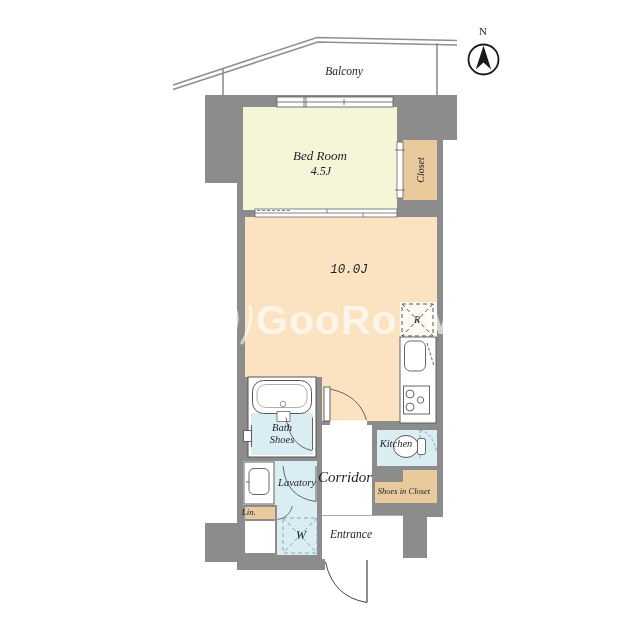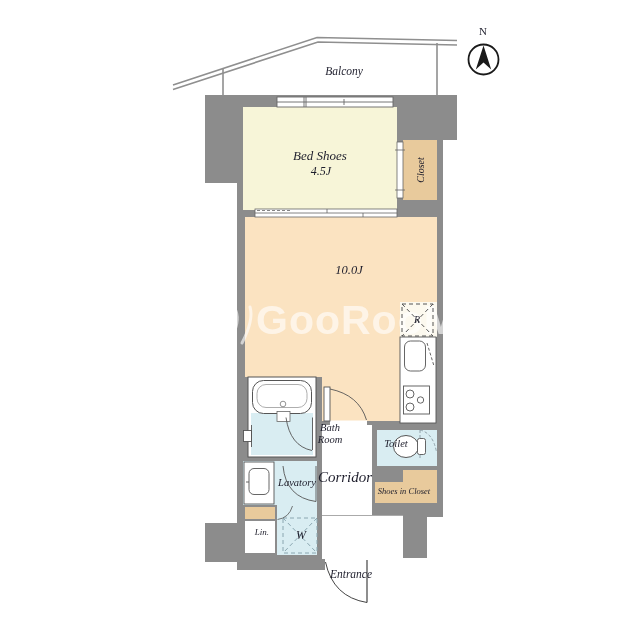--- a/index.html
+++ b/index.html
@@ -151,29 +151,29 @@
     </g>
 
     <g fill="none" stroke="#444">
       <line x1="367" y1="560" x2="367" y2="602.5" stroke-width="1.2"></line>
       <path d="M 325.5,562 Q 333,597 367,602.5" stroke-width="1"></path>
     </g>
   </svg>
 
   <div class="lbl z5" style="left:483px;top:31px;font-size:11px;font-style:normal;">N</div>
   <div class="lbl z5" style="left:344px;top:71px;font-size:11.5px;">Balcony</div>
-  <div class="lbl z5" style="left:320px;top:156px;font-size:13px;">Bed Shoes</div>
+  <div class="lbl z5" style="left:320px;top:156px;font-size:13px;">Bed Room</div>
   <div class="lbl z5" style="left:321px;top:172px;font-size:12px;">4.5J</div>
   <div class="lbl rot z5" style="left:420px;top:170px;font-size:10px;">Closet</div>
-  <div class="lbl z5" style="left:349px;top:271px;font-size:12.5px;">10.0J</div>
+  <div class="lbl z5" style="left:349px;top:271px;font-size:12.5px;font-family:Liberation Mono, monospace;">10.0J</div>
   <div class="lbl z5" style="left:417px;top:319px;font-size:10px;">R</div>
-  <div class="lbl z5" style="left:282px;top:434px;font-size:10.5px;margin-left:48px;">
+  <div class="lbl z5" style="left:282px;top:434px;font-size:10.5px;">
     <span style="display:block">Bath</span>
-    <span style="display:block">Room</span>
+    <span style="display:block">Shoes</span>
   </div>
   <div class="lbl z5" style="left:297px;top:483px;font-size:10.5px;">Lavatory</div>
-  <div class="lbl z5" style="left:262px;top:513px;font-size:9px;margin-top:20px;">Lin.</div>
+  <div class="lbl z5" style="left:249px;top:513px;font-size:9px;">Lin.</div>
   <div class="lbl z5" style="left:301px;top:536px;font-size:12px;">W</div>
   <div class="lbl z5" style="left:345px;top:477px;font-size:15px;">Corridor</div>
-  <div class="lbl z5" style="left:396px;top:444px;font-size:10.5px;">Toilet</div>
+  <div class="lbl z5" style="left:396px;top:444px;font-size:10.5px;">Kitchen</div>
   <div class="lbl z5" style="left:404px;top:492px;font-size:8.5px;text-align:right;">Shoes in Closet</div>
-  <div class="lbl z5" style="left:351px;top:534px;font-size:11.5px;margin-top:40px;">Entrance</div>
+  <div class="lbl z5" style="left:351px;top:534px;font-size:11.5px;">Entrance</div>
 </div>
 
 </body></html>

